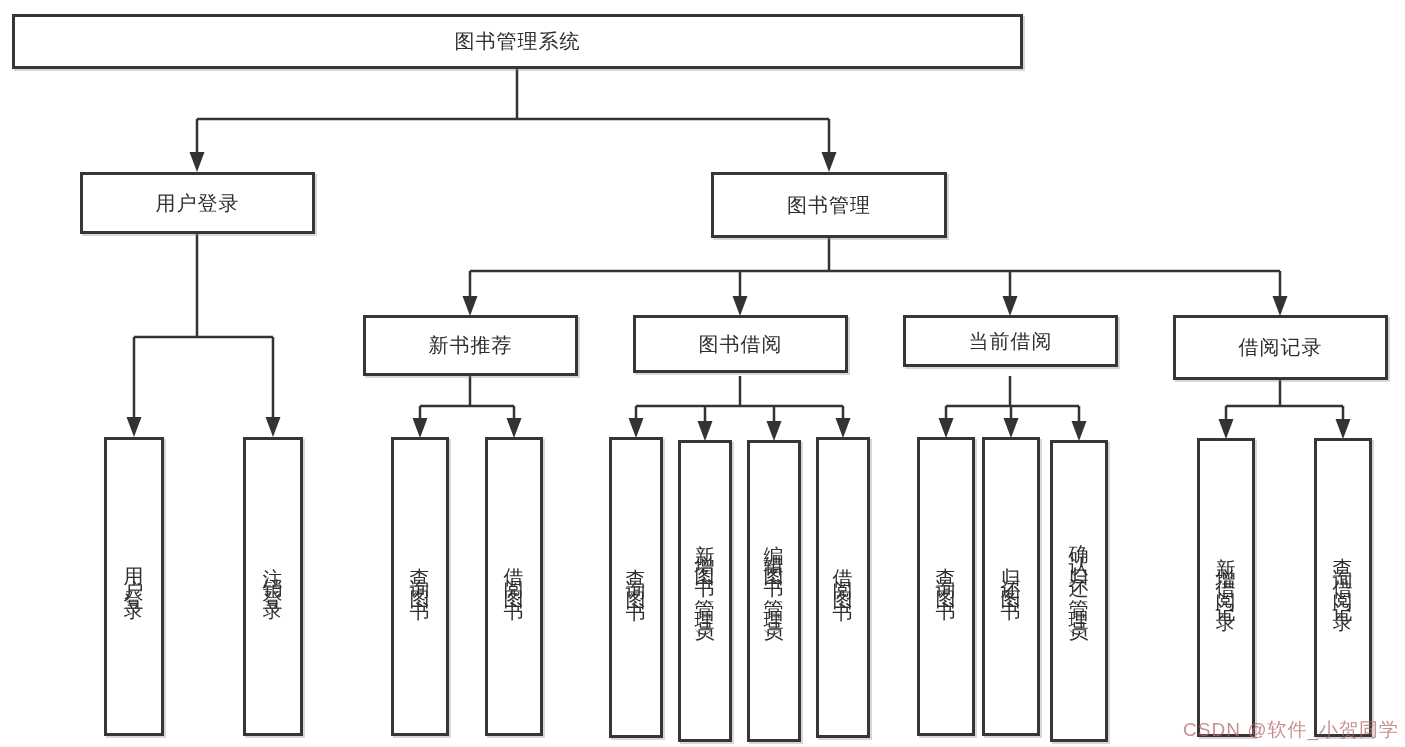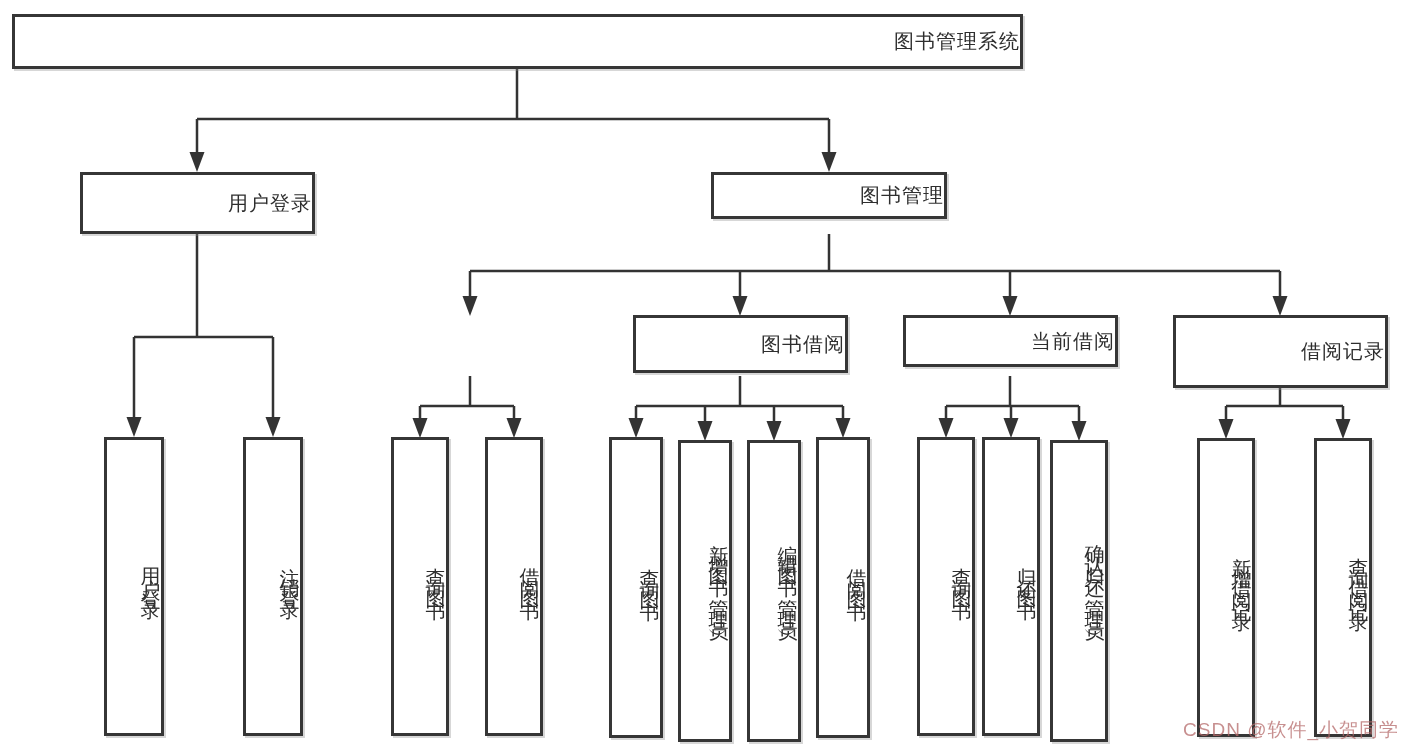--- a/index.html
+++ b/index.html
@@ -4,21 +4,21 @@
 <style>
   html,body{margin:0;padding:0;background:#ffffff;}
   .stage{
     position:relative;width:1405px;height:747px;background:#ffffff;overflow:hidden;
     font-family:"Liberation Sans","DejaVu Sans",sans-serif;color:#2e2e2e;
   }
   .connectors{position:absolute;left:0;top:0;width:1405px;height:747px;}
   .node{
     position:absolute;box-sizing:border-box;background:#ffffff;
     border:3px solid #363636;box-shadow:2px 2px 0 rgba(140,140,140,.35);
-    display:flex;align-items:center;justify-content:flex-end;
+    display:flex;align-items:center;justify-content:center;
   }
   .hbox{font-size:20px;letter-spacing:1px;}
   .vbox{padding-bottom:26px;}
   .vt{
     writing-mode:vertical-rl;text-orientation:mixed;
     font-size:20px;letter-spacing:11px;line-height:1;white-space:nowrap;
   }
   .watermark{
     position:absolute;right:6px;bottom:4px;font-size:19px;letter-spacing:1px;
     color:#b56a6a;opacity:.75;white-space:nowrap;
@@ -60,31 +60,34 @@
     </g>
   </svg>
 
   <div class="node hbox" style="left:12px;top:14px;width:1011px;height:55px">
     <span>图书管理系统</span>
   </div>
 
   <div class="node hbox" style="left:80px;top:172px;width:235px;height:62px">
     <span>用户登录</span>
   </div>
-  <div class="node hbox" style="left:711px;top:172px;width:236px;height:47px">
+  <div class="node hbox" style="left:711px;top:172px;width:236px;height:66px">
     <span>图书管理</span>
   </div>
 
+  <div class="node hbox" style="left:363px;top:315px;width:215px;height:61px">
+    <span>新书推荐</span>
+  </div>
   <div class="node hbox" style="left:633px;top:315px;width:215px;height:58px">
     <span>图书借阅</span>
   </div>
   <div class="node hbox" style="left:903px;top:315px;width:215px;height:52px">
     <span>当前借阅</span>
   </div>
-  <div class="node hbox" style="left:1173px;top:315px;width:215px;height:73px">
+  <div class="node hbox" style="left:1173px;top:315px;width:215px;height:65px">
     <span>借阅记录</span>
   </div>
 
   <div class="node vbox" style="left:104px;top:437px;width:60px;height:299px">
     <span class="vt">用户登录</span>
   </div>
   <div class="node vbox" style="left:243px;top:437px;width:60px;height:299px">
     <span class="vt">注销登录</span>
   </div>
 

